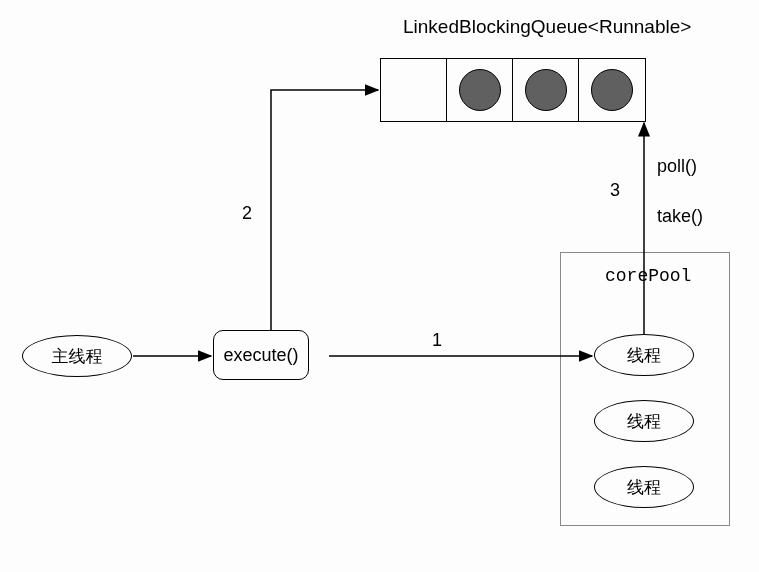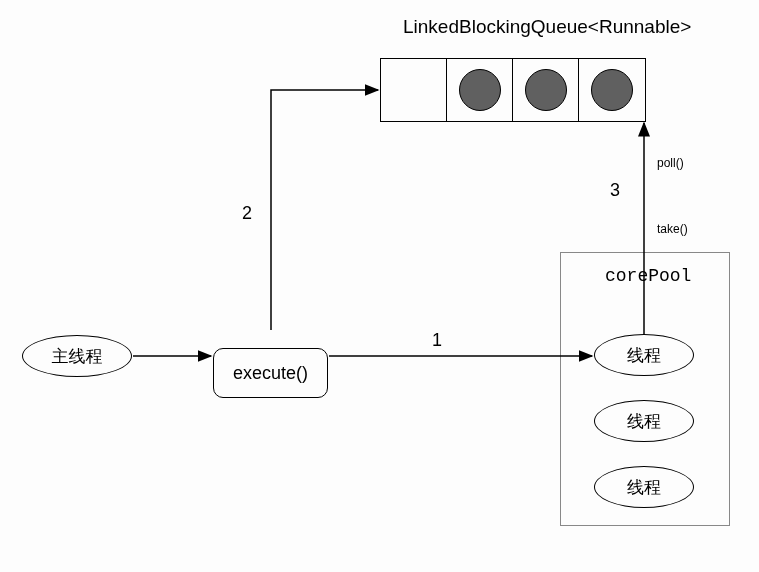--- a/index.html
+++ b/index.html
@@ -63,21 +63,21 @@
     .corepool-title {
       position: absolute;
       font-size: 18px;
     }
     .edge-label {
       position: absolute;
       font-size: 18px;
     }
     .method-label {
       position: absolute;
-      font-size: 12px;
+      font-size: 18px;
     }
     svg.arrows {
       position: absolute;
       top: 0; left: 0;
       width: 759px; height: 572px;
       pointer-events: none;
     }
   </style>
 </head>
 <body>
@@ -94,21 +94,21 @@
     </div>
   <div class="queue-cell">
       <div class="dot"></div>
     </div>
 </div>
 
 <div class="ellipse-node" style="left:22px; top:335px; width:110px; height:42px;">
   <span>主线程</span>
 </div>
 
-<div class="rect-node" style="left:213px; top:348px; width:115px; height:50px;">
+<div class="rect-node" style="left:213px; top:330px; width:96px; height:50px;">
   <span>execute()</span>
 </div>
 
 <div class="corepool-box" style="left:560px; top:252px; width:170px; height:274px;"></div>
 <div class="corepool-title" style="left:605px; top:266px;font-family:Liberation Mono, monospace;">corePool</div>
 
 <div class="ellipse-node" style="left:594px; top:334px; width:100px; height:42px;">
   <span>线程</span>
 </div>
 <div class="ellipse-node" style="left:594px; top:400px; width:100px; height:42px;">
@@ -116,21 +116,21 @@
 </div>
 <div class="ellipse-node" style="left:594px; top:466px; width:100px; height:42px;">
   <span>线程</span>
 </div>
 
 <div class="edge-label" style="left:242px; top:203px;">2</div>
 <div class="edge-label" style="left:432px; top:330px;">1</div>
 <div class="edge-label" style="left:610px; top:180px;">3</div>
 
 <div class="method-label" style="left:657px; top:156px;">poll()</div>
-<div class="method-label" style="left:657px; top:206px;margin-top:16px;">take()</div>
+<div class="method-label" style="left:657px; top:206px;">take()</div>
 
 <svg class="arrows">
   <defs>
     <marker id="arrowhead" markerWidth="10" markerHeight="8" refX="9" refY="4" orient="auto">
       <polygon points="0 0, 10 4, 0 8" fill="#000"></polygon>
     </marker>
   </defs>
 
   <line x1="133" y1="356" x2="211" y2="356" stroke="#000" stroke-width="1.5" marker-end="url(#arrowhead)"></line>
 

